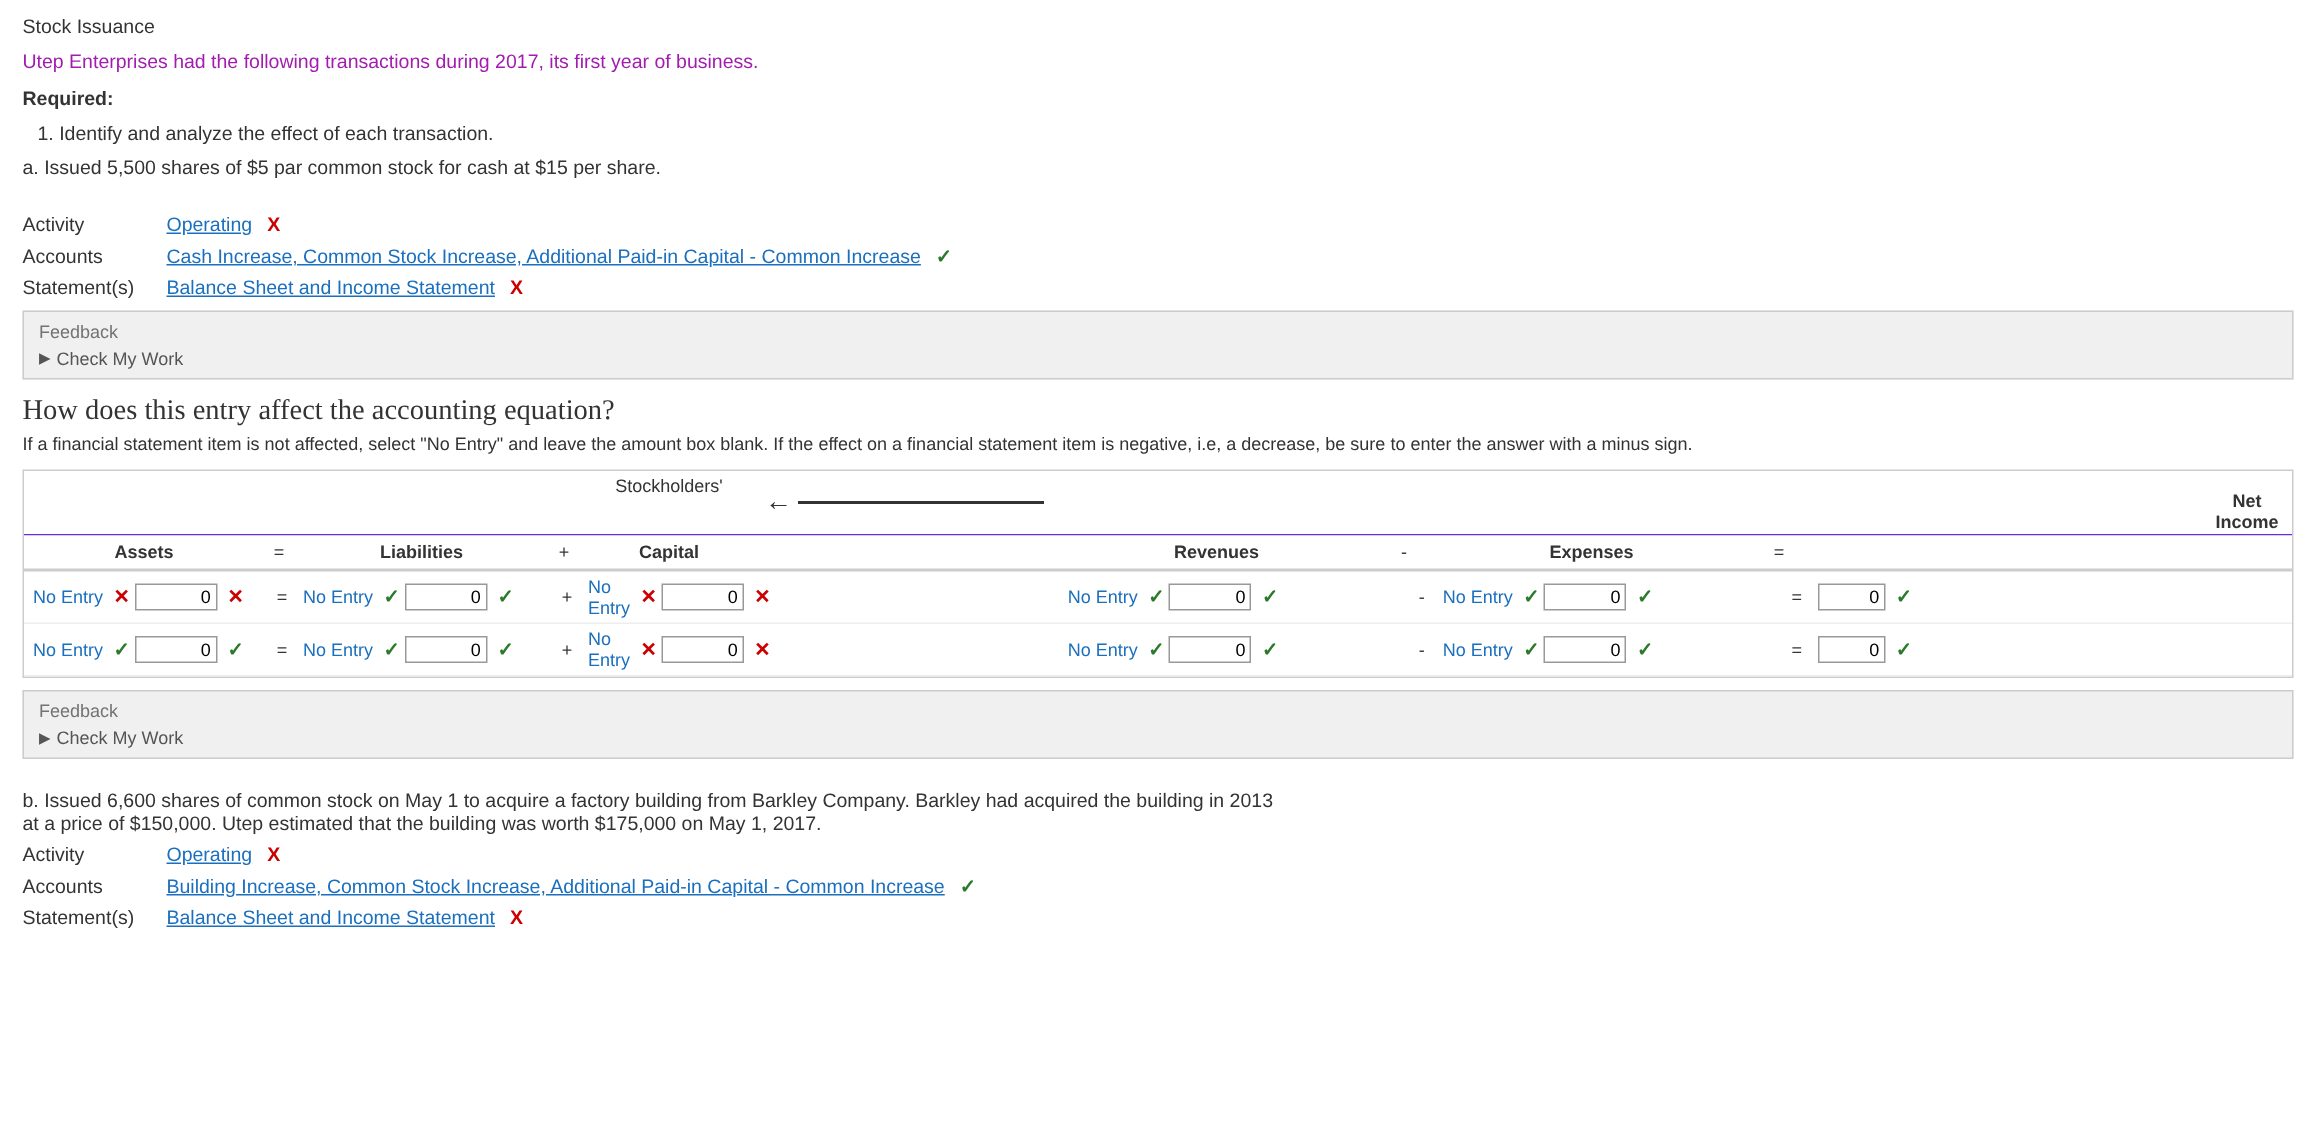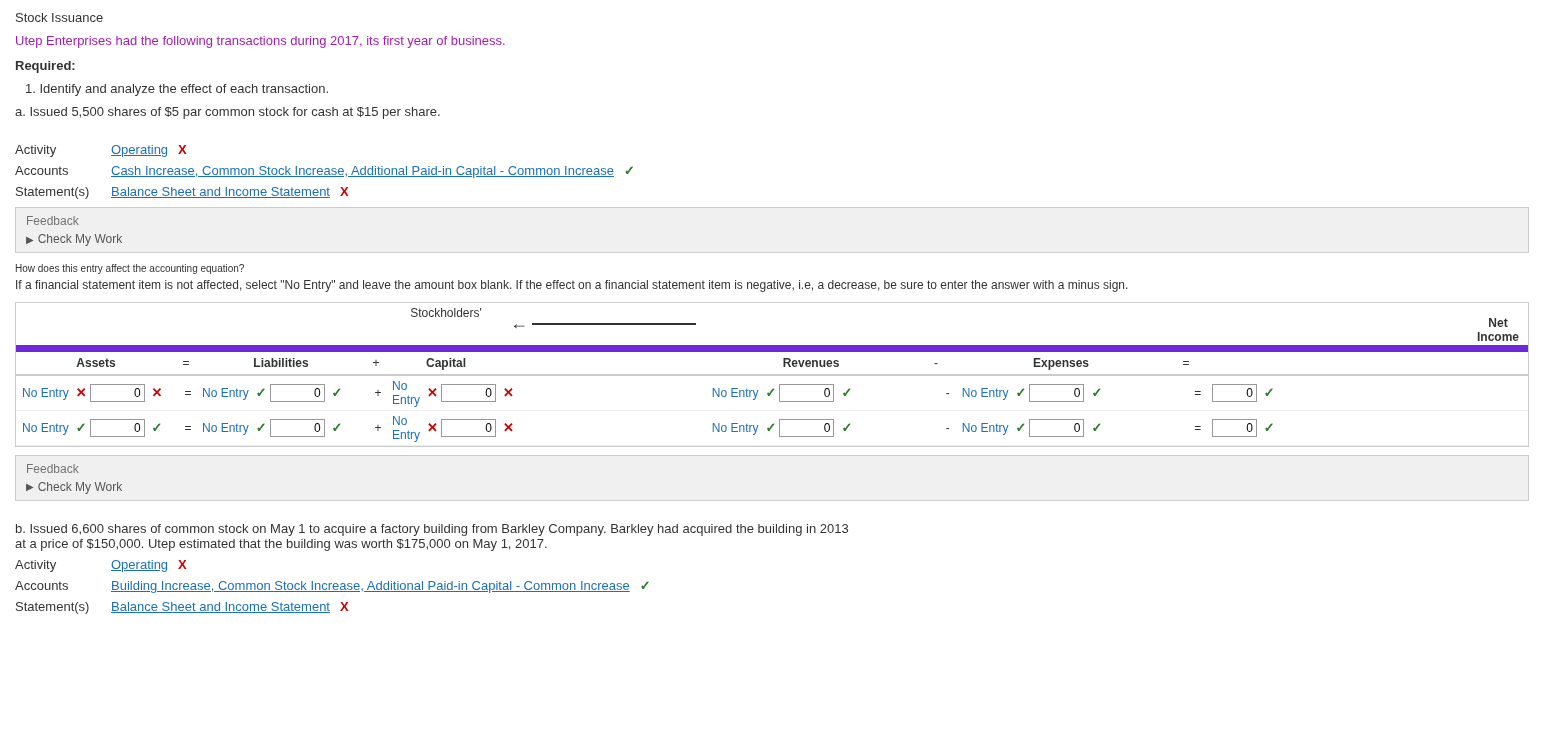--- a/index.html
+++ b/index.html
@@ -15,21 +15,21 @@
     .field-label { font-size: 13px; color: #333; min-width: 90px; }
     .field-value { color: #1a6fbe; text-decoration: underline; font-size: 13px; cursor: pointer; }
     .check-green { color: #2a7a2a; font-weight: bold; margin-left: 4px; }
     .x-red { color: #cc0000; font-weight: bold; margin-left: 4px; }
     
     .feedback-section { background: #f0f0f0; border: 1px solid #ccc; margin: 8px 0; padding: 6px 10px; }
     .feedback-label { font-size: 12px; color: #737373; }
     .check-my-work { font-size: 12px; color: #555; cursor: pointer; display: flex; align-items: center; gap: 4px; margin-top: 4px; }
     .check-my-work:before { content: "▶"; font-size: 10px; }
     
-    .how-does-text { font-size: 10px; color: #333; margin: 10px 0 4px 0; }
+    .how-does-text { font-size: 19px; color: #333; margin: 10px 0 4px 0; font-family: Liberation Serif, serif; }
     .instruction-text { font-size: 12px; color: #333; margin-bottom: 10px; }
     
     .accounting-table-wrapper { border: 1px solid #ccc; overflow: hidden; margin-bottom: 6px; }
     
     .table-header-row { display: flex; }
     .bs-header { background: #2e8b2e; color: #fff; text-align: center; font-weight: bold; font-size: 13px; padding: 6px; flex: 0 0 680px; }
     .is-header { background: #2e8b2e; color: #fff; text-align: center; font-weight: bold; font-size: 13px; padding: 6px; flex: 1; }
     .entry-link { color: #1a6fbe; text-decoration: none; font-size: 12px; cursor: pointer; }
     .entry-input { width: 55px; border: 1px solid #999; padding: 1px 3px; font-size: 12px; text-align: right; }
     
@@ -73,21 +73,21 @@
   <div class="feedback-label">Feedback</div>
   <div class="check-my-work">Check My Work</div>
 </div>
 
 <p class="how-does-text">How does this entry affect the accounting equation?</p>
 <p class="instruction-text">If a financial statement item is not affected, select "No Entry" and leave the amount box blank. If the effect on a financial statement item is negative, i.e, a decrease, be sure to enter the answer with a minus sign.</p>
 
 <div class="accounting-table-wrapper">
 
 
-  <div style="display:flex; border-bottom:7px solid #6d28d9;">
+  <div style="display:flex; border-bottom:1px solid #6d28d9;">
     <div style="flex: 0 0 160px;"></div>
     <div style="flex: 0 0 20px;"></div>
     <div style="flex: 0 0 170px;"></div>
     <div style="flex: 0 0 20px;"></div>
     <div style="flex: 0 0 120px; text-align:center; font-size:12px; padding-top:3px;">Stockholders'</div>
     <div style="flex: 0 0 190px; display:flex; align-items:center; padding-left:4px;">
       <span style="font-size:18px;">←</span>
       <span style="flex:1; height:2px; background:#333; display:inline-block; margin-left:4px;"></span>
     </div>
     <div style="flex:1;"></div>

